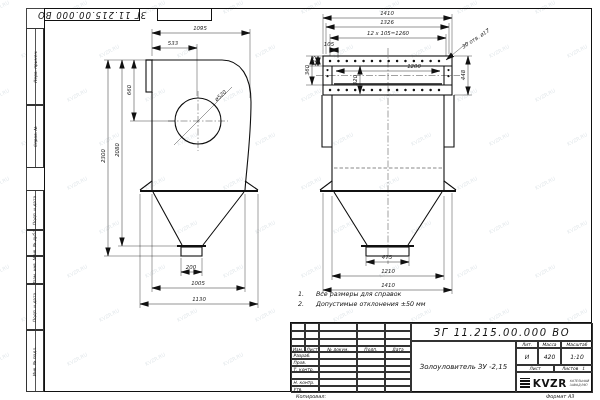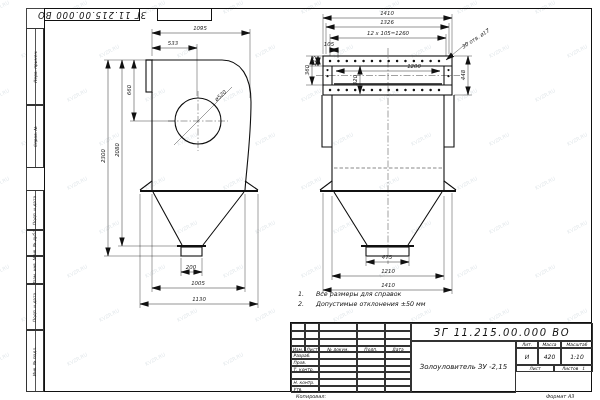--- a/index.html
+++ b/index.html
@@ -337,18 +337,28 @@
     <div class="tc val" style="left:225px;top:25px;width:22px;height:17px;">И</div>
     <div class="tc val" style="left:247px;top:25px;width:23px;height:17px;">420</div>
     <div class="tc val" style="left:270px;top:25px;width:32px;height:17px;">1:10</div>
 
     <div class="tc" style="left:225px;top:42px;width:38px;height:7px;">Лист</div>
     <div class="tc" style="left:263px;top:42px;width:39px;height:7px;gap:4px;">
       <span>Листов</span>
       <span>1</span>
     </div>
 
+    <div class="tc" style="left:225px;top:49px;width:77px;height:21px;">
+      <div class="logo-wrap">
+        <div class="logo-mark"></div>
+        <span class="logo-txt">KVZR</span>
+        <div class="logo-sub">
+          <span>КОТЕЛЬНЫЙ</span>
+          <span>ЗАВОД РЭП</span>
+        </div>
+      </div>
+    </div>
   </div>
 
   <span class="foot" style="left:296px;top:393px;">Копировал:</span>
   <span class="foot" style="left:546px;top:393px;">Формат А3</span>
 
 </div>
 
 </body></html>

